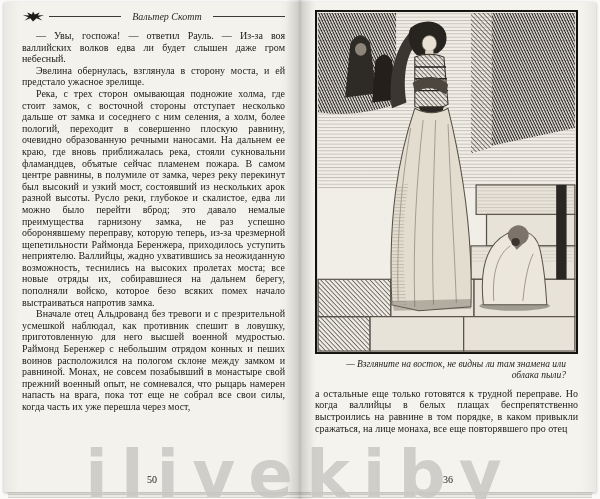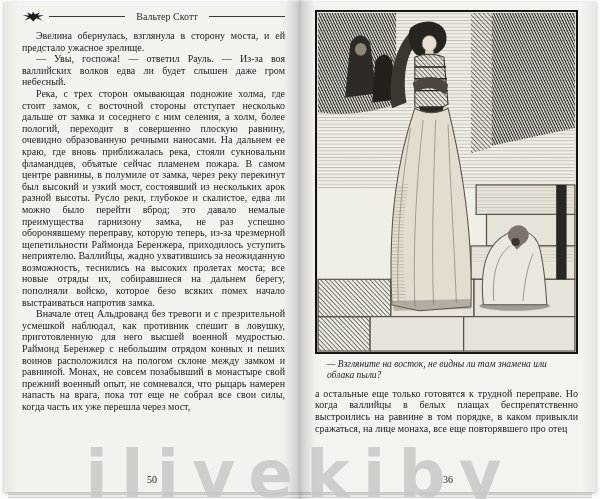--- a/index.html
+++ b/index.html
@@ -23,32 +23,32 @@
     background:linear-gradient(90deg,#e7e5e0 0,#f5f3ee 6%,#f5f3ee 95%,#eae8e3 100%); }
   .spine-shadow {
     position:absolute; left:50%; top:0; bottom:0; width:28px; transform:translateX(-50%);
     background:linear-gradient(90deg,rgba(0,0,0,0) 0%,rgba(0,0,0,.09) 40%,rgba(0,0,0,.17) 50%,rgba(0,0,0,.09) 60%,rgba(0,0,0,0) 100%);
     z-index:3; pointer-events:none;
   }
   .pagehead { display:flex; align-items:center; gap:5px; height:13px; margin-bottom:7px; }
   .orn { flex:0 0 auto; line-height:0; }
   .orn svg { width:22px; height:11px; display:block; }
   .rule { flex:1 1 auto; height:1px; background:#3c3a36; }
-  .runhead { flex:0 0 auto; font-size:10px; color:#2b2a27; padding:0 6px; white-space:nowrap; }
+  .runhead { flex:0 0 auto; font-style:italic; font-size:10px; color:#2b2a27; padding:0 6px; white-space:nowrap; }
   .body-text { font-size:10px; line-height:11.6px; text-align:justify; color:#1c1b18; }
   .body-text p { margin:0; text-indent:14px; }
   .body-text p.noindent { text-indent:0; }
   .pagenum {
     position:absolute; bottom:7px; left:0; right:0;
     text-align:center; font-size:10px; color:#222;
   }
   figure.plate { margin:0; }
   .plate svg.engraving { width:100%; height:344px; display:block; }
   figcaption {
-    font-style:italic; font-size:9.5px; line-height:11.4px; text-align:left;
+    font-style:italic; font-size:9.5px; line-height:11.4px; text-align:right;
     margin:5px 12px 6px; color:#1c1b18;
   }
   .watermark {
     position:absolute; left:0; width:100%; bottom:-9px; z-index:6;
     text-align:center; font-family:"DejaVu Sans", sans-serif; font-weight:bold;
     font-size:66px; line-height:1; letter-spacing:13px;
     color:#cac8c4; opacity:.85; pointer-events:none; user-select:none;
     text-shadow:0 0 1px rgba(255,255,255,.7);
   }
 </style>
@@ -65,22 +65,22 @@
         <span class="orn">
           <svg viewBox="0 0 26 12">
               <path d="M13 0l2.2 3.6L21 1.2l-2.4 3.6 7.4-.6-6.6 2.6 4.6 4-6.8-2.6L13 12l-3.2-3.8L3 10.8l4.6-4L1 4.2l7.4.6L6 1.2l5.8 2.4z" fill="#1e1c19"></path>
             </svg>
         </span>
         <span class="rule"></span>
         <span class="runhead">Вальтер Скотт</span>
         <span class="rule"></span>
       </div>
       <div class="body-text">
+        <p>— Увы, госпожа! — ответил Рауль. — Из-за воя валлийских волков едва ли будет слышен даже гром небесный.</p>
         <p>Эвелина обернулась, взглянула в сторону моста, и ей предстало ужасное зрелище.</p>
-        <p>— Увы, госпожа! — ответил Рауль. — Из-за воя валлийских волков едва ли будет слышен даже гром небесный.</p>
         <p>Река, с трех сторон омывающая подножие холма, где стоит замок, с восточной стороны отступает несколько дальше от замка и соседнего с ним селения, а холм, более пологий, переходит в совершенно плоскую равнину, очевидно образованную речными наносами. На дальнем ее краю, где вновь приближалась река, стояли сукновальни фламандцев, объятые сейчас пламенем пожара. В самом центре равнины, в полумиле от замка, через реку перекинут был высокий и узкий мост, состоявший из нескольких арок разной высоты. Русло реки, глубокое и скалистое, едва ли можно было перейти вброд; это давало немалые преимущества гарнизону замка, не раз успешно оборонявшему переправу, которую теперь, из-за чрезмерной щепетильности Раймонда Беренжера, приходилось уступить неприятелю. Валлийцы, жадно ухватившись за неожиданную возможность, теснились на высоких пролетах моста; все новые отряды их, собиравшиеся на дальнем берегу, пополняли войско, которое безо всяких помех начало выстраиваться напротив замка.</p>
         <p>Вначале отец Альдрованд без тревоги и с презрительной усмешкой наблюдал, как противник спешит в ловушку, приготовленную для него высшей военной мудростью. Раймонд Беренжер с небольшим отрядом конных и пеших воинов расположился на пологом склоне между замком и равниной. Монах, не совсем позабывший в монастыре свой прежний военный опыт, не сомневался, что рыцарь намерен напасть на врага, пока тот еще не собрал все свои силы, когда часть их уже перешла через мост,</p>
       </div>
       <div class="pagenum">50</div>
     </div>
 
     <div class="page right">
 
       <figure class="plate">
         <svg class="engraving" viewBox="0 0 253 350" preserveAspectRatio="none">

